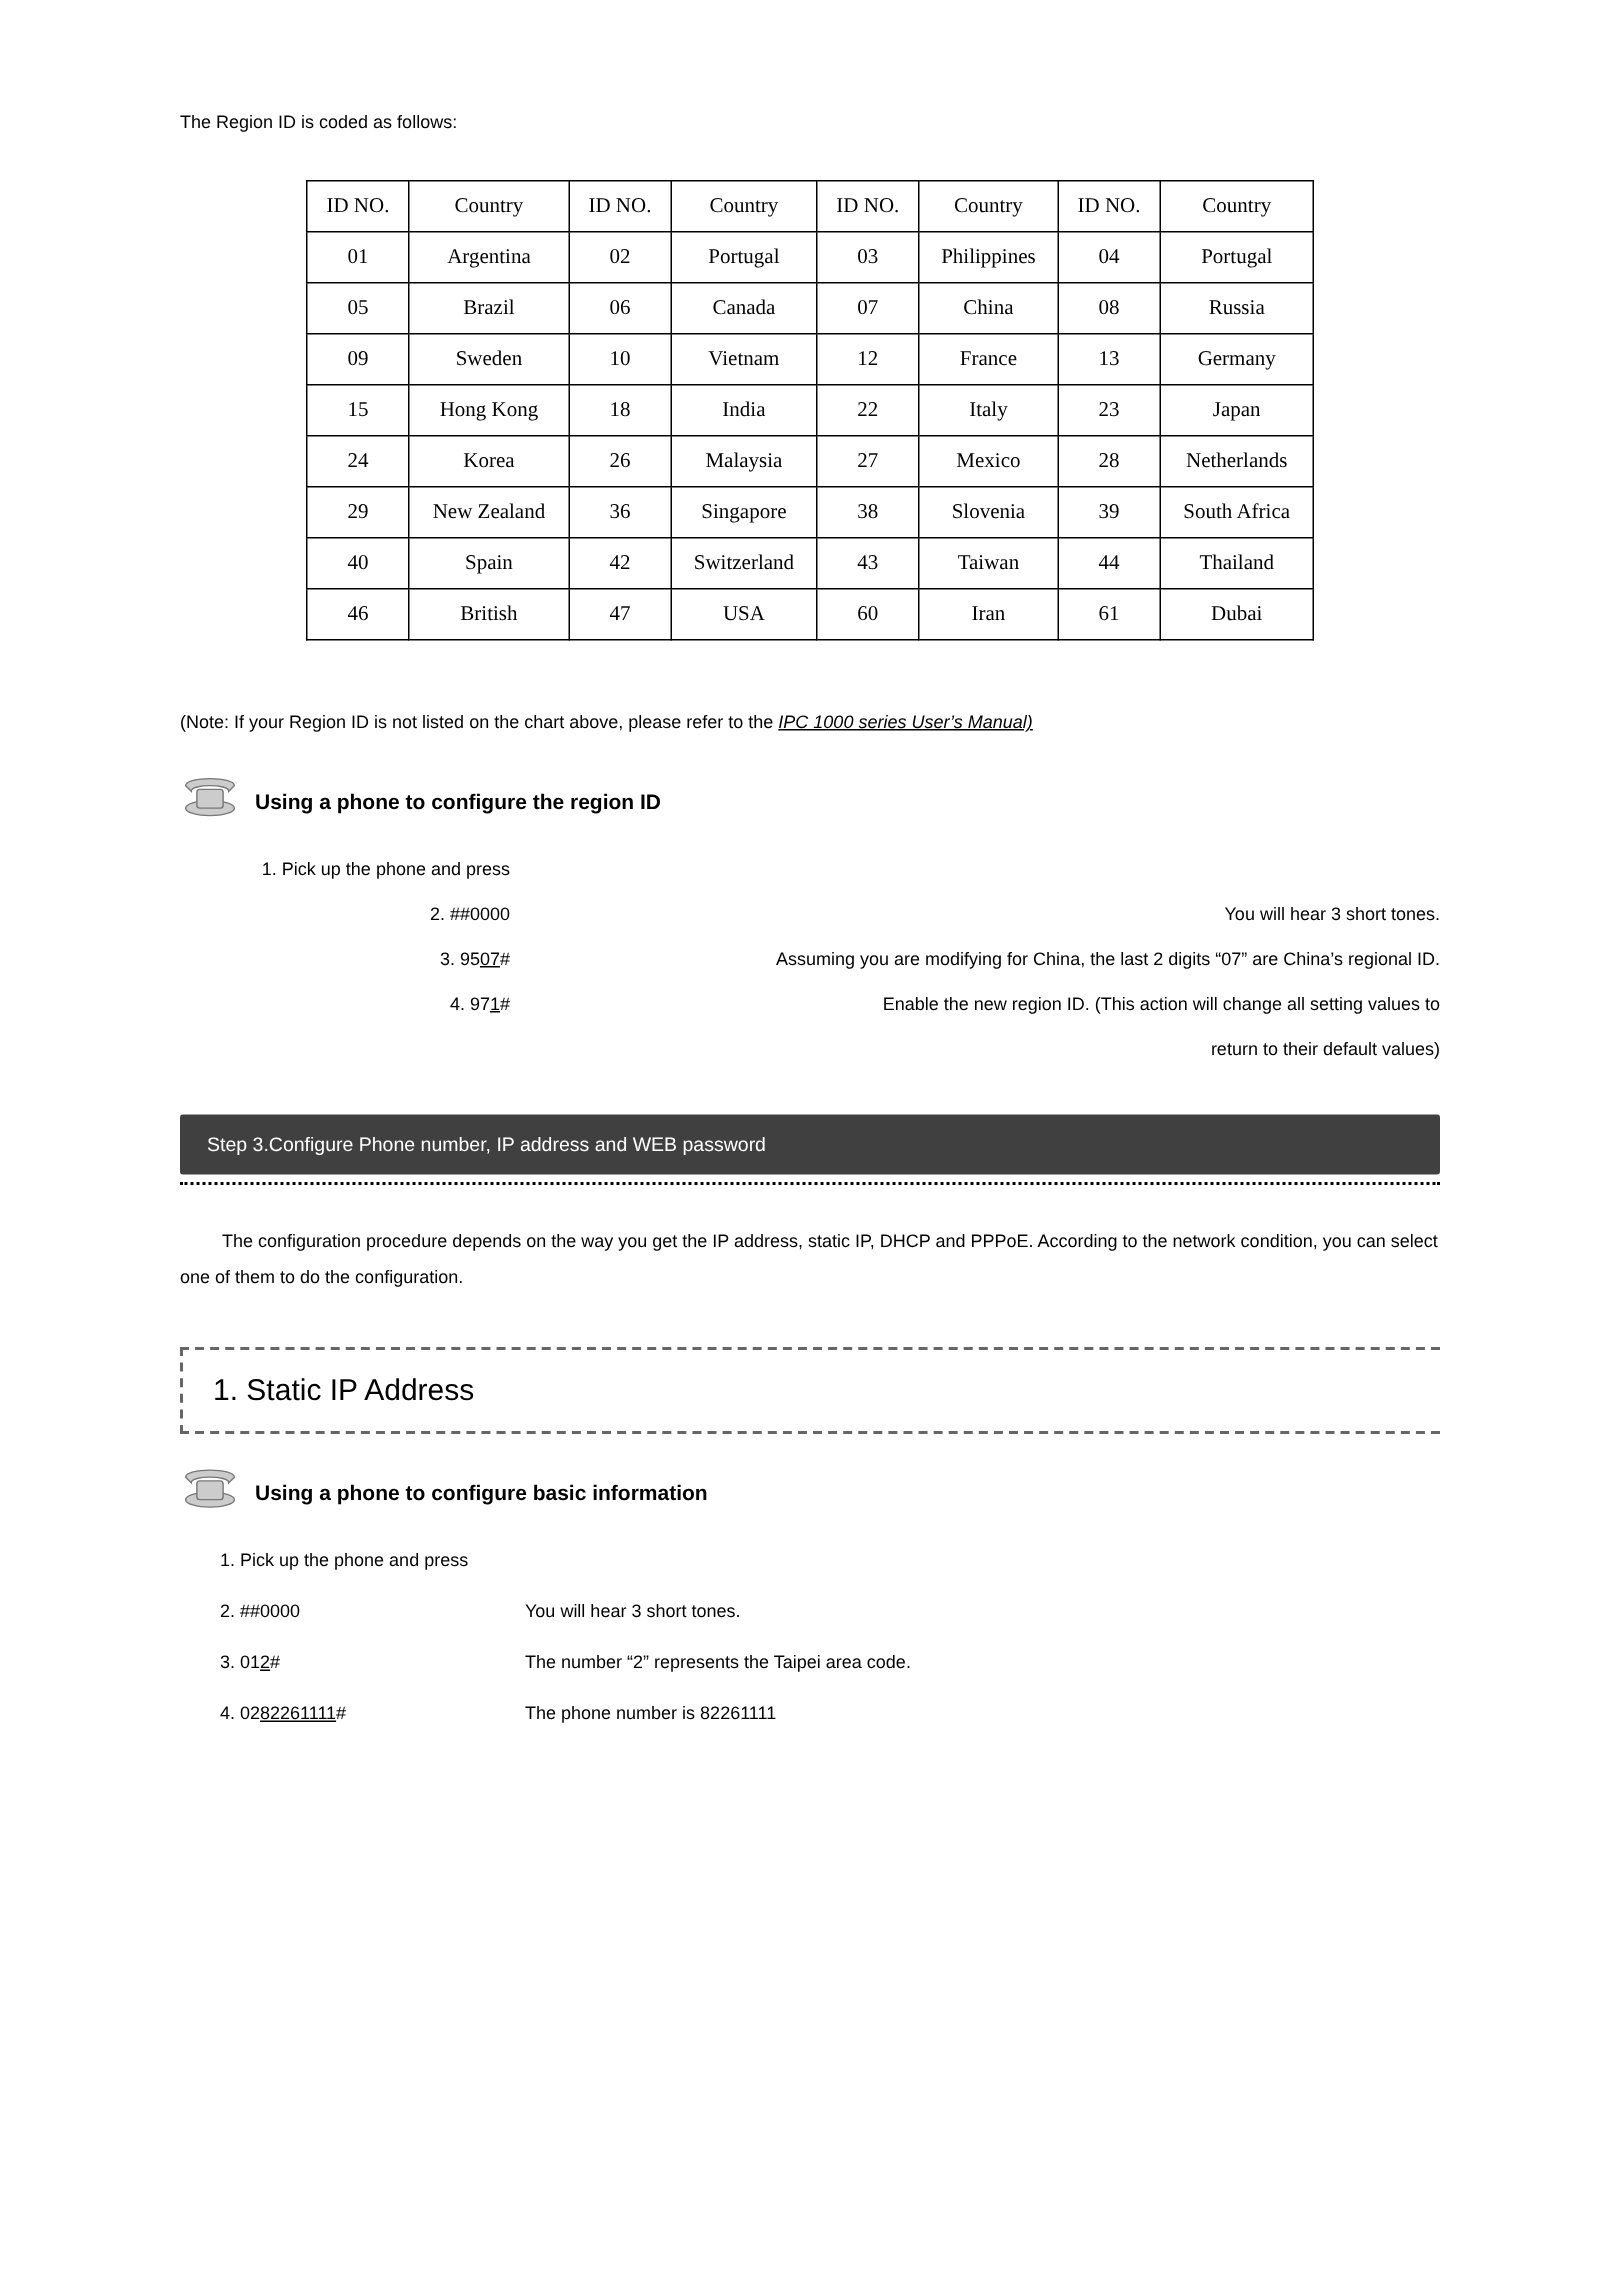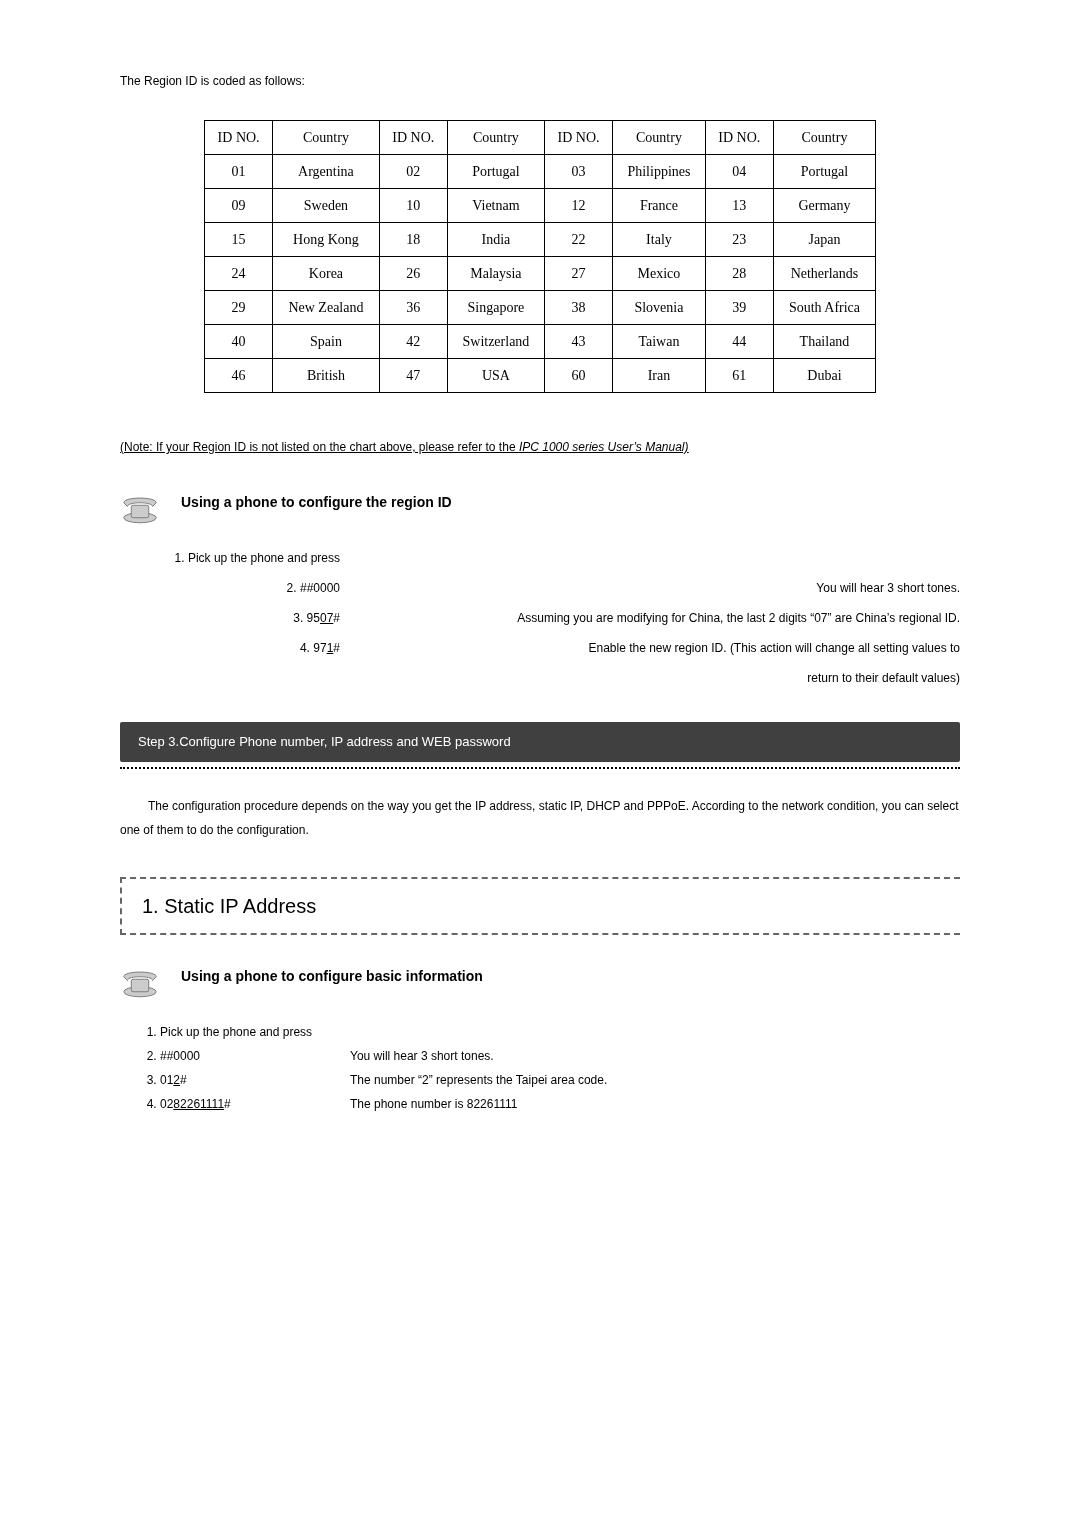--- a/index.html
+++ b/index.html
@@ -24,41 +24,40 @@
     table.region th, table.region td {
       border: 1px solid #000;
       padding: 6px 8px;
       text-align: center;
       font-family: "Times New Roman", Times, serif;
       font-weight: normal;
       font-size: 14px;
     }
     .note {
       margin: 10px 0 25px;
-      text-decoration: underline;
     }
     .note a {
       color: #000;
       text-decoration: underline;
       font-style: italic;
     }
     .phone-row {
       display: flex;
       align-items: flex-end;
       gap: 10px;
       margin: 15px 0 25px;
     }
     .phone-icon {
       width: 40px;
       height: 30px;
     }
     .phone-heading {
       font-size: 14px;
       color: #000;
-      margin: 11px;
+      margin: 0;
     }
     .steps {
       margin: 0;
       padding: 0;
       text-align: right;
     }
     .step-line {
       display: flex;
       margin: 12px 0;
     }
@@ -95,21 +94,21 @@
       padding: 12px 20px;
       margin: 0 0 20px;
       font-size: 20px;
     }
     .ol2 {
       list-style: decimal;
       padding-left: 40px;
       margin: 0;
     }
     .ol2 li {
-      margin: 6px 0;
+      margin: 16px 0;
     }
     .li-line {
       display: flex;
     }
     .li-left {
       width: 190px;
       flex-shrink: 0;
     }
   </style>
 </head>
@@ -133,20 +132,30 @@
   <tbody id="region-body">
       <tr>
         <td>01</td>
         <td>Argentina</td>
         <td>02</td>
         <td>Portugal</td>
         <td>03</td>
         <td>Philippines</td>
         <td>04</td>
         <td>Portugal</td>
+      </tr>
+      <tr>
+        <td>05</td>
+        <td>Brazil</td>
+        <td>06</td>
+        <td>Canada</td>
+        <td>07</td>
+        <td>China</td>
+        <td>08</td>
+        <td>Russia</td>
       </tr>
       <tr>
         <td>09</td>
         <td>Sweden</td>
         <td>10</td>
         <td>Vietnam</td>
         <td>12</td>
         <td>France</td>
         <td>13</td>
         <td>Germany</td>

